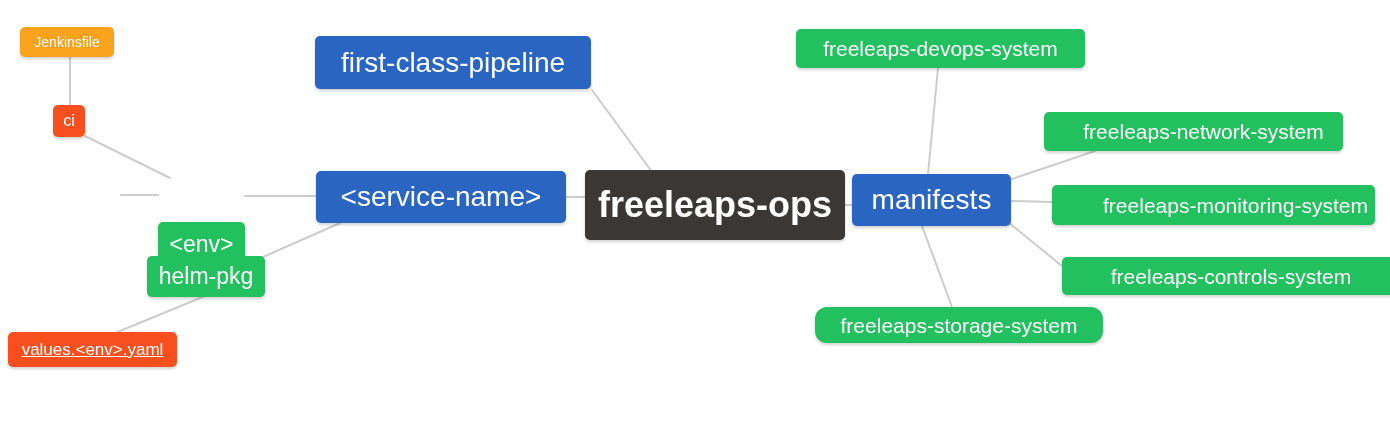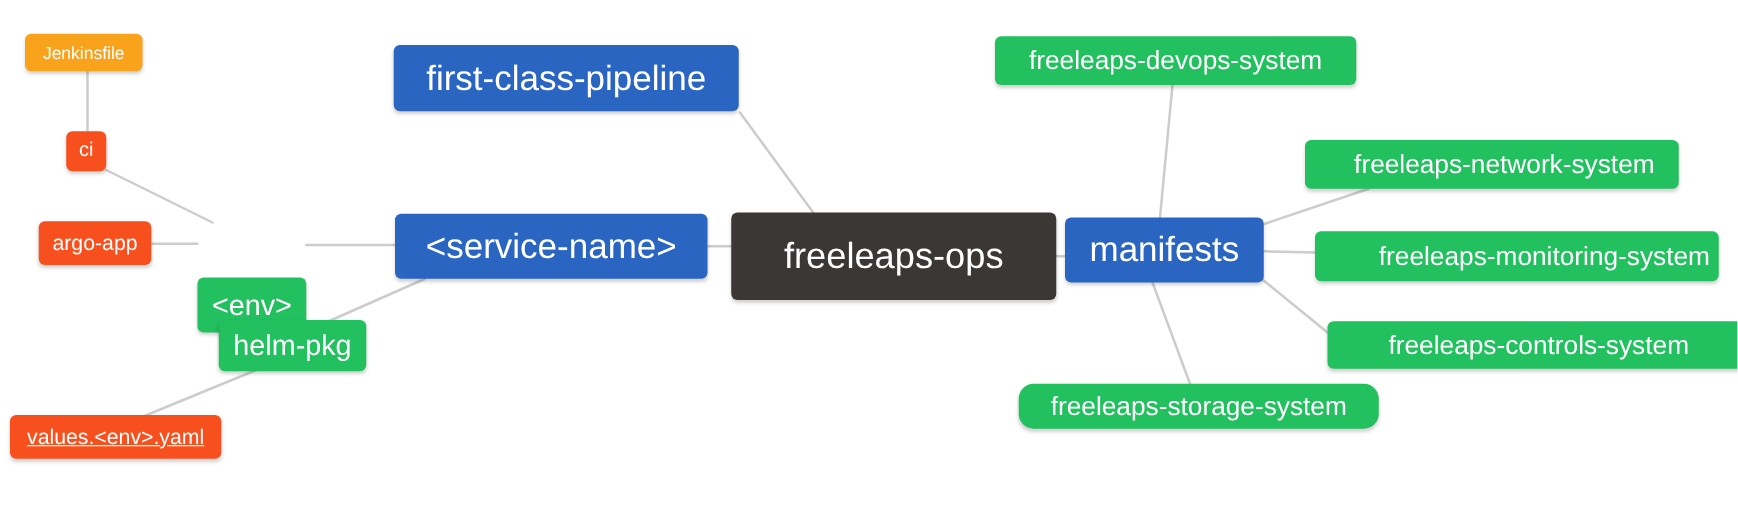--- a/index.html
+++ b/index.html
@@ -69,39 +69,36 @@
       <line x1="1008" y1="222" x2="1062" y2="266" class="edge" stroke="#cccccc"></line>
       <line x1="922" y1="226" x2="952" y2="307" class="edge" stroke="#cccccc"></line>
     </svg>
   <div id="nodes-layer">
       <div class="node" style="left: 20px; top: 27px; width: 94px; height: 30px; font-size: 14px; background: rgb(249, 162, 27); color: rgb(255, 255, 255); justify-content: center;">
         <span>Jenkinsfile</span>
       </div>
       <div class="node" style="left: 53px; top: 105px; width: 32px; height: 32px; font-size: 16px; background: rgb(247, 80, 30); color: rgb(255, 255, 255);">
         <span>ci</span>
       </div>
-      <div class="node" style="left: 31px; top: 177px; width: 90px; height: 35px; font-size: 17px; background: rgb(247, 80, 30); color: rgb(255, 255, 255);">
-        <span>argo-app</span>
-      </div>
       <div class="node" style="left: 158px; top: 174px; width: 87px; height: 44px; font-size: 23px; background: rgb(34, 192, 94); color: rgb(255, 255, 255); margin-top: 48px;">
         <span>&lt;env&gt;</span>
       </div>
-      <div class="node" style="left: 147px; top: 256px; width: 118px; height: 41px; font-size: 23px; background: rgb(34, 192, 94); color: rgb(255, 255, 255); margin-left: 28px;">
+      <div class="node" style="left: 147px; top: 256px; width: 118px; height: 41px; font-size: 23px; background: rgb(34, 192, 94); color: rgb(255, 255, 255);">
         <span>helm-pkg</span>
       </div>
       <div class="node" style="left: 8px; top: 332px; width: 169px; height: 35px; font-size: 17px; background: rgb(247, 80, 30); color: rgb(255, 255, 255); text-decoration: underline;">
         <span>values.&lt;env&gt;.yaml</span>
       </div>
       <div class="node" style="left: 315px; top: 36px; width: 276px; height: 53px; font-size: 28px; background: rgb(42, 101, 194); color: rgb(255, 255, 255);">
         <span>first-class-pipeline</span>
       </div>
       <div class="node" style="left: 316px; top: 171px; width: 250px; height: 52px; font-size: 28px; background: rgb(42, 101, 194); color: rgb(255, 255, 255);">
         <span>&lt;service-name&gt;</span>
       </div>
-      <div class="node" style="left: 585px; top: 170px; width: 260px; height: 70px; font-size: 29px; background: rgb(59, 55, 53); color: rgb(255, 255, 255);">
+      <div class="node" style="left: 585px; top: 170px; width: 260px; height: 70px; font-size: 36px; background: rgb(59, 55, 53); color: rgb(255, 255, 255); font-weight: bold;">
         <span>freeleaps-ops</span>
       </div>
       <div class="node" style="left: 852px; top: 174px; width: 159px; height: 52px; font-size: 28px; background: rgb(42, 101, 194); color: rgb(255, 255, 255);">
         <span>manifests</span>
       </div>
       <div class="node" style="left: 796px; top: 29px; width: 289px; height: 39px; font-size: 21px; background: rgb(34, 192, 94); color: rgb(255, 255, 255);">
         <span>freeleaps-devops-system</span>
       </div>
       <div class="node" style="left: 1044px; top: 112px; width: 299px; height: 39px; font-size: 21px; background: rgb(34, 192, 94); color: rgb(255, 255, 255); padding-left: 20px;">
         <span>freeleaps-network-system</span>

